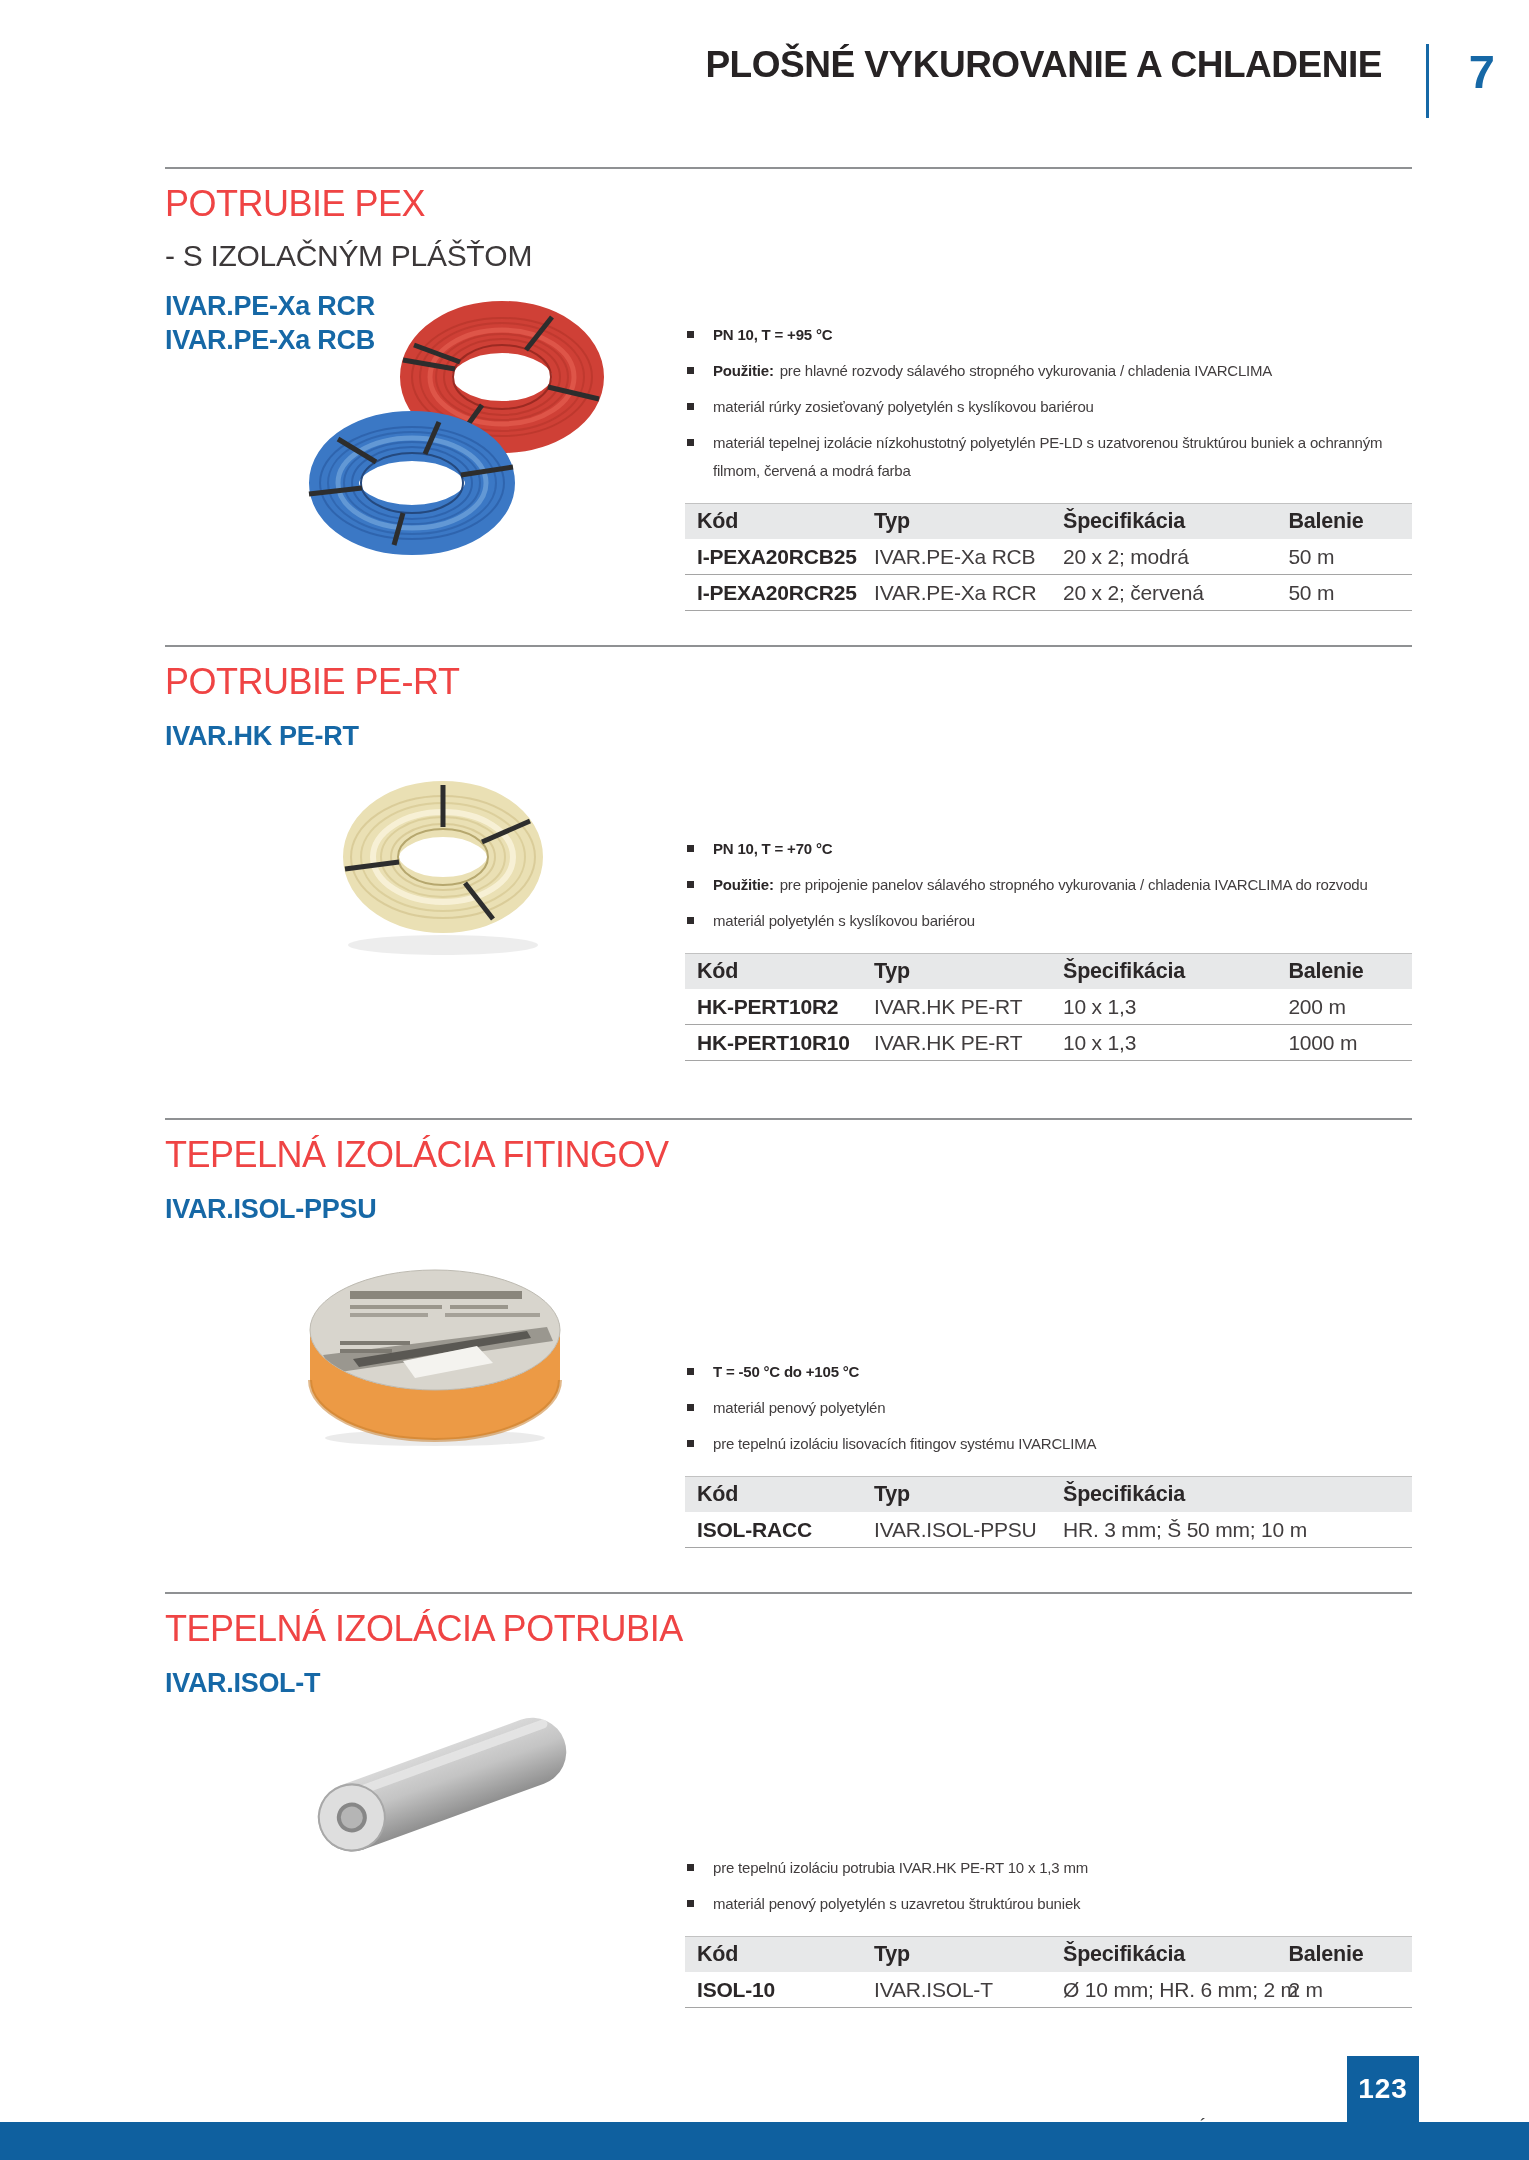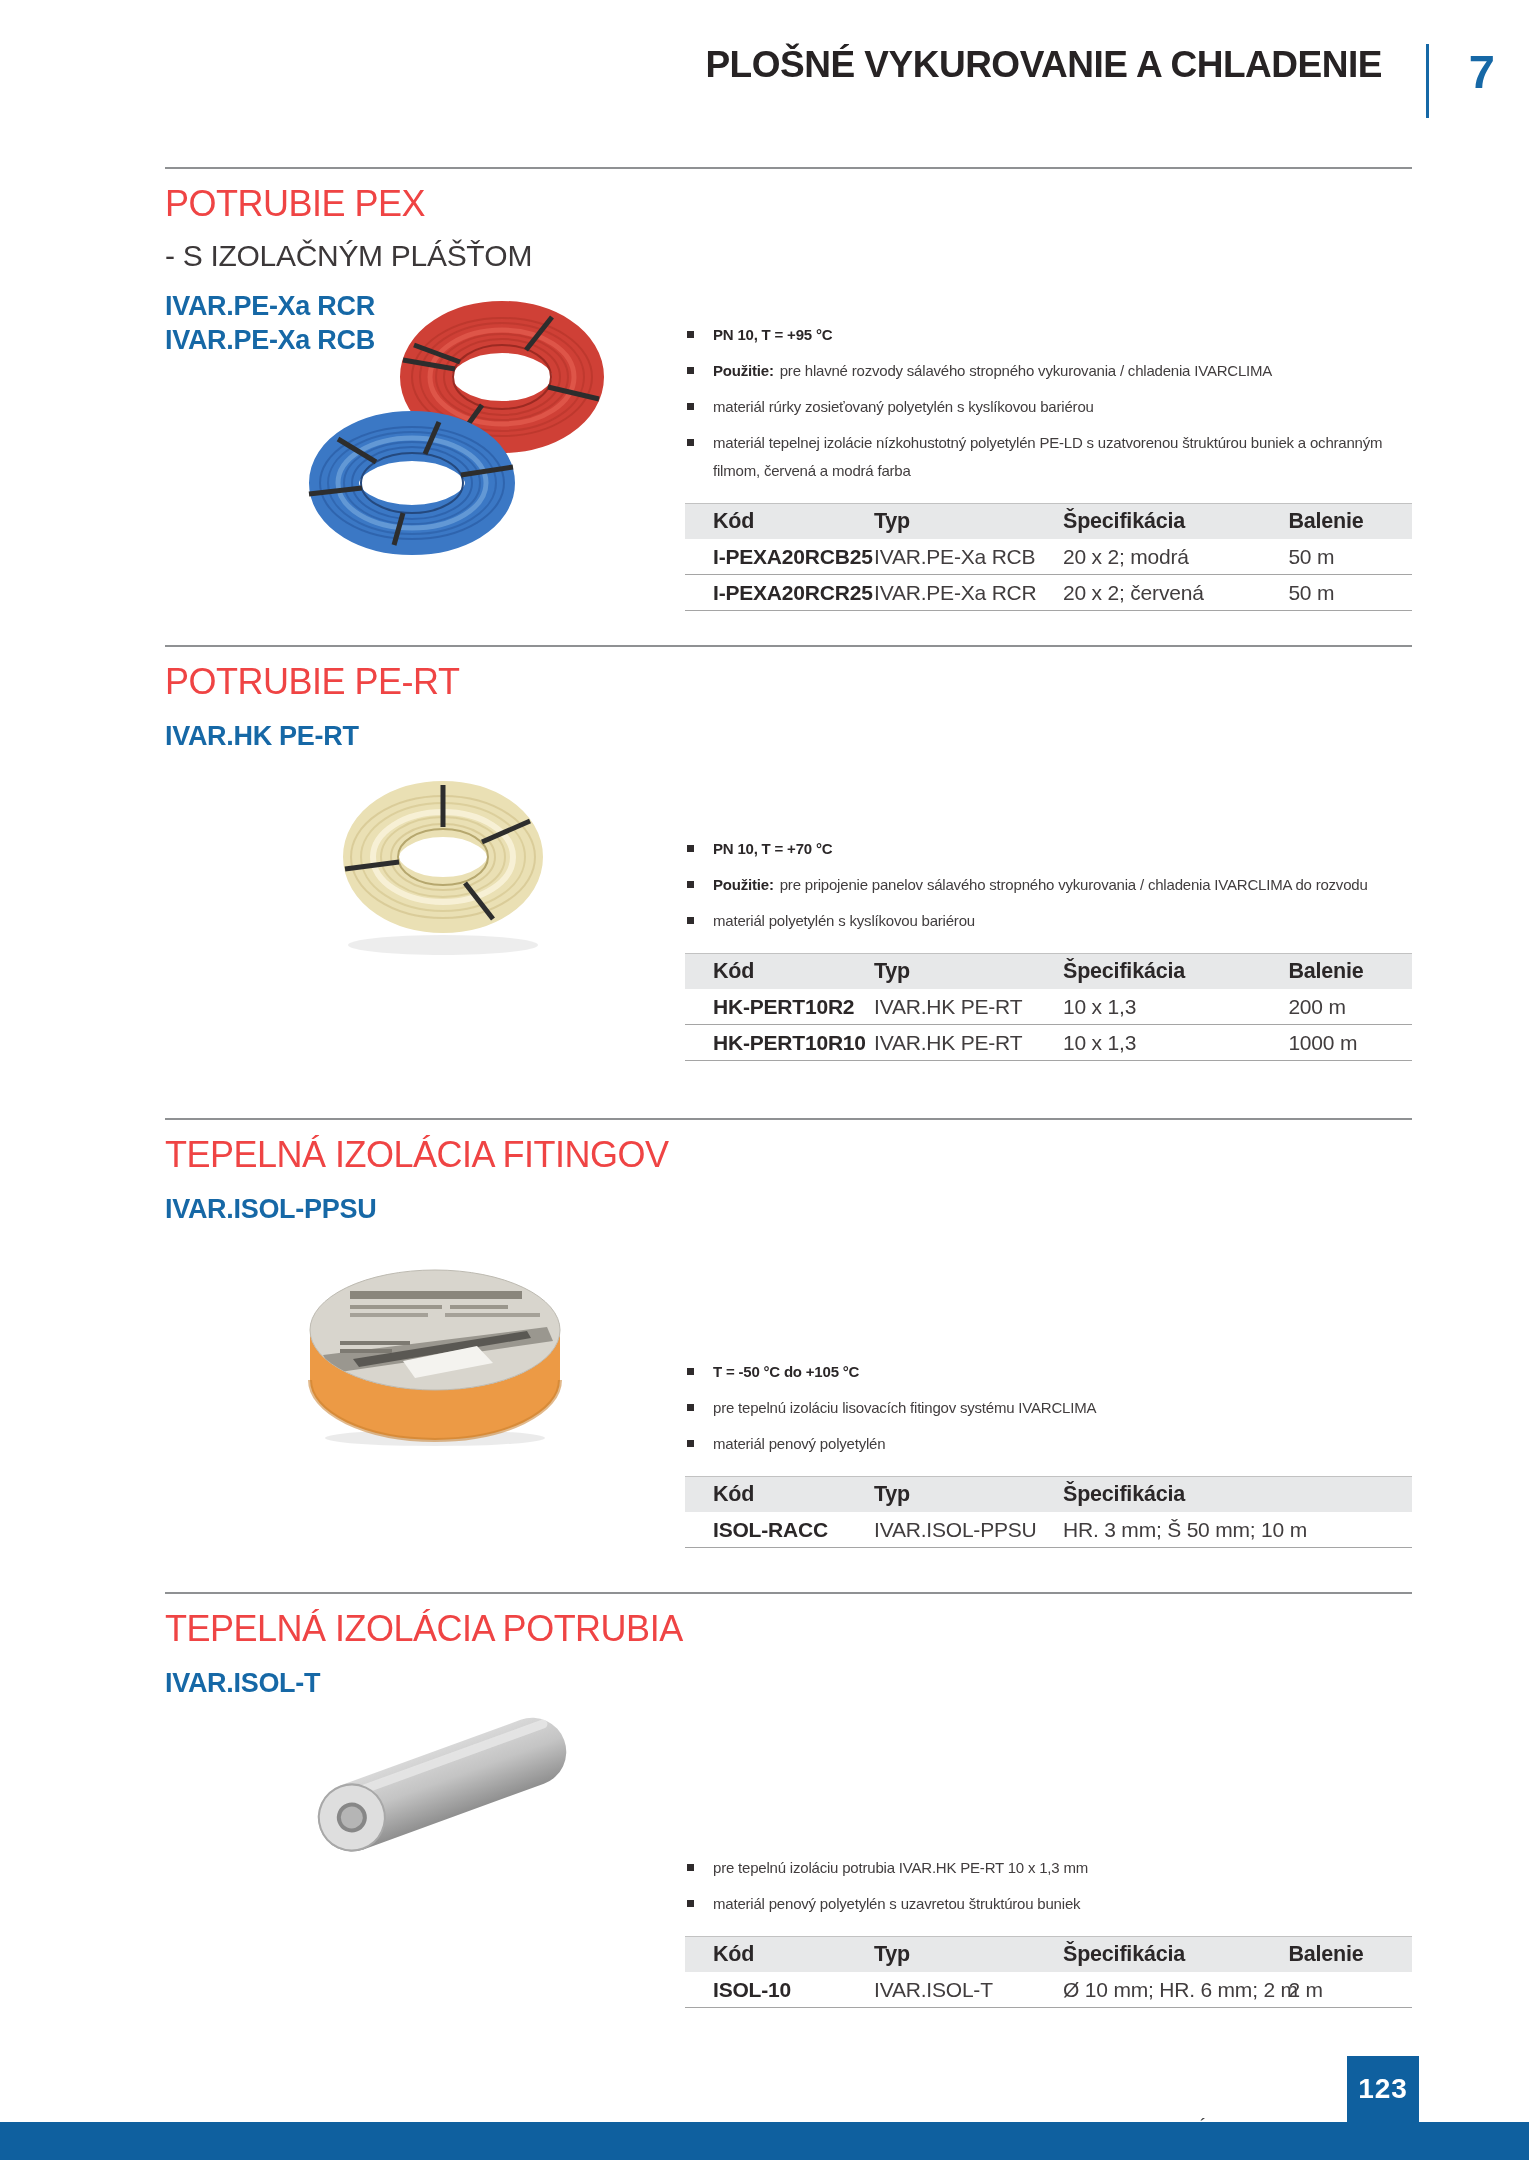--- a/index.html
+++ b/index.html
@@ -33,21 +33,21 @@
   .bullets{list-style:none;margin:0;padding:0;}
   .bullets li{position:relative;padding-left:28px;font-size:15px;line-height:28px;
               margin-bottom:8px;color:#413d3e;letter-spacing:-0.2px;}
   .bullets li::before{content:"";position:absolute;left:2px;top:10px;width:7px;height:7px;background:#2f2b2c;}
   .bullets b{color:#2b2728;margin-right:6px;}
 
   .tbl{width:100%;border-collapse:collapse;margin-top:18px;font-size:21px;letter-spacing:-0.2px;table-layout:fixed;}
   .tbl th{background:#e7e8e9;border-top:1px solid #c2c2c2;text-align:left;font-size:21.5px;
           color:#2b2728;padding:5px 0;white-space:nowrap;}
   .tbl td{padding:6px 0 5px;white-space:nowrap;color:#413d3e;border-bottom:1px solid #a5a5a5;vertical-align:top;}
-  .tbl th:first-child,.tbl td:first-child{padding-left:28px;}
+  .tbl th:first-child,.tbl td:first-child{padding-left:12px;}
   .tbl td.kod{font-weight:bold;color:#2b2728;}
 
   
   .ftr-catalog{position:absolute;top:2074px;right:219px;font-size:20px;letter-spacing:5px;color:#454546;white-space:nowrap;margin-top:44px;}
   .ftr-catalog .yr{color:#1668a6;margin-left:10px;}
   .ftr-tab{position:absolute;left:1347px;top:2056px;width:72px;height:66px;background:#0f609f;
            color:#fff;font-size:28px;font-weight:bold;display:flex;align-items:center;justify-content:center;letter-spacing:1px;}
   .ftr-bar{position:absolute;left:0;top:2122px;width:1529px;height:38px;background:#0f609f;}
 </style>
 </head>
@@ -225,22 +225,22 @@
      <polygon points="28,122 252,94 258,108 38,140" fill="#9a978f"></polygon>
      <polygon points="58,126 232,98 236,105 64,134" fill="#5a5853"></polygon>
      <polygon points="108,128 182,113 198,130 120,145" fill="#f4f3ef"></polygon>
      <rect x="45" y="108" width="70" height="4" fill="#7d7a72"></rect>
      <rect x="45" y="116" width="52" height="4" fill="#7d7a72"></rect>
    </g>
           </svg></figure>
         <div class="rcol">
           <ul class="bullets">
             <li><b>T = -50 °C do +105 °C</b></li>
+            <li><span>materiál penový polyetylén</span></li>
             <li><span>pre tepelnú izoláciu lisovacích fitingov systému IVARCLIMA</span></li>
-            <li><span>materiál penový polyetylén</span></li>
           </ul>
           <table class="tbl">
             <colgroup>
               <col style="width:26%">
               <col style="width:26%">
               <col style="width:48%">
             </colgroup>
             <thead>
               <tr>
                 <th>Kód</th>

